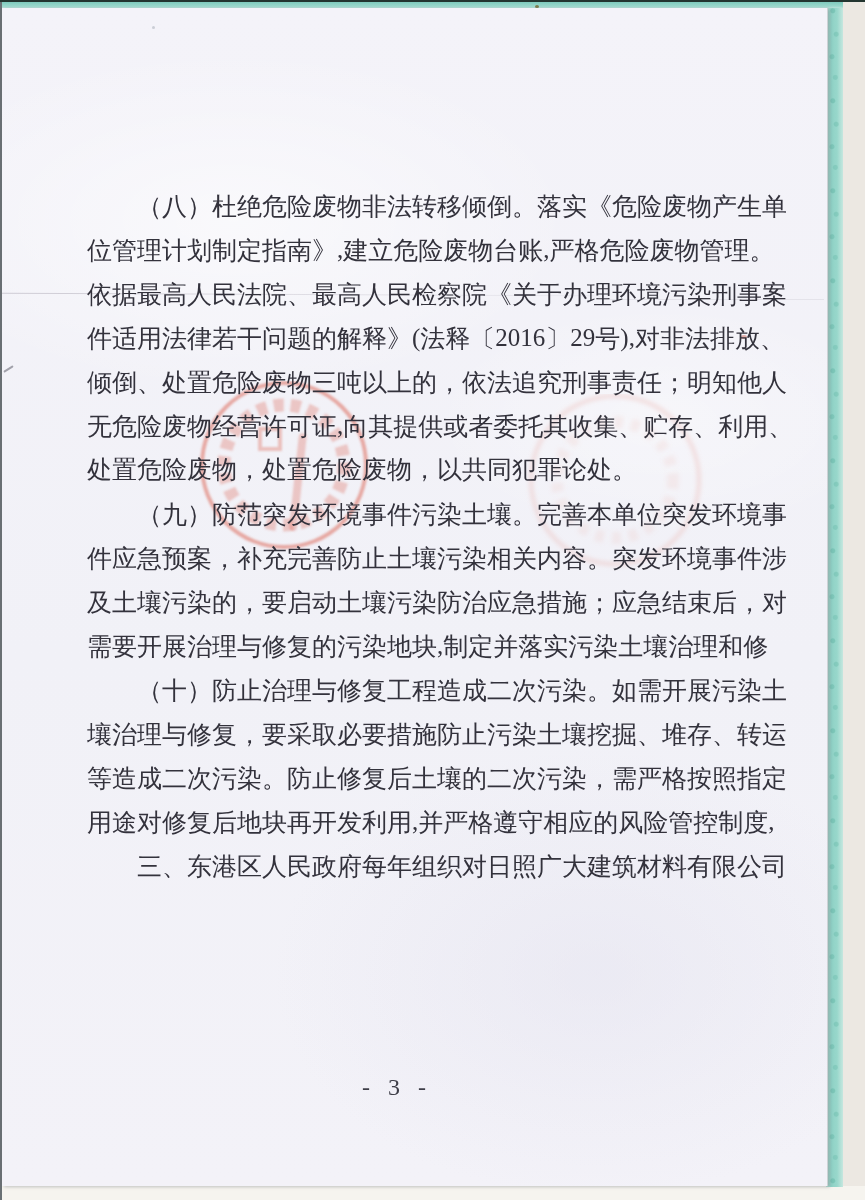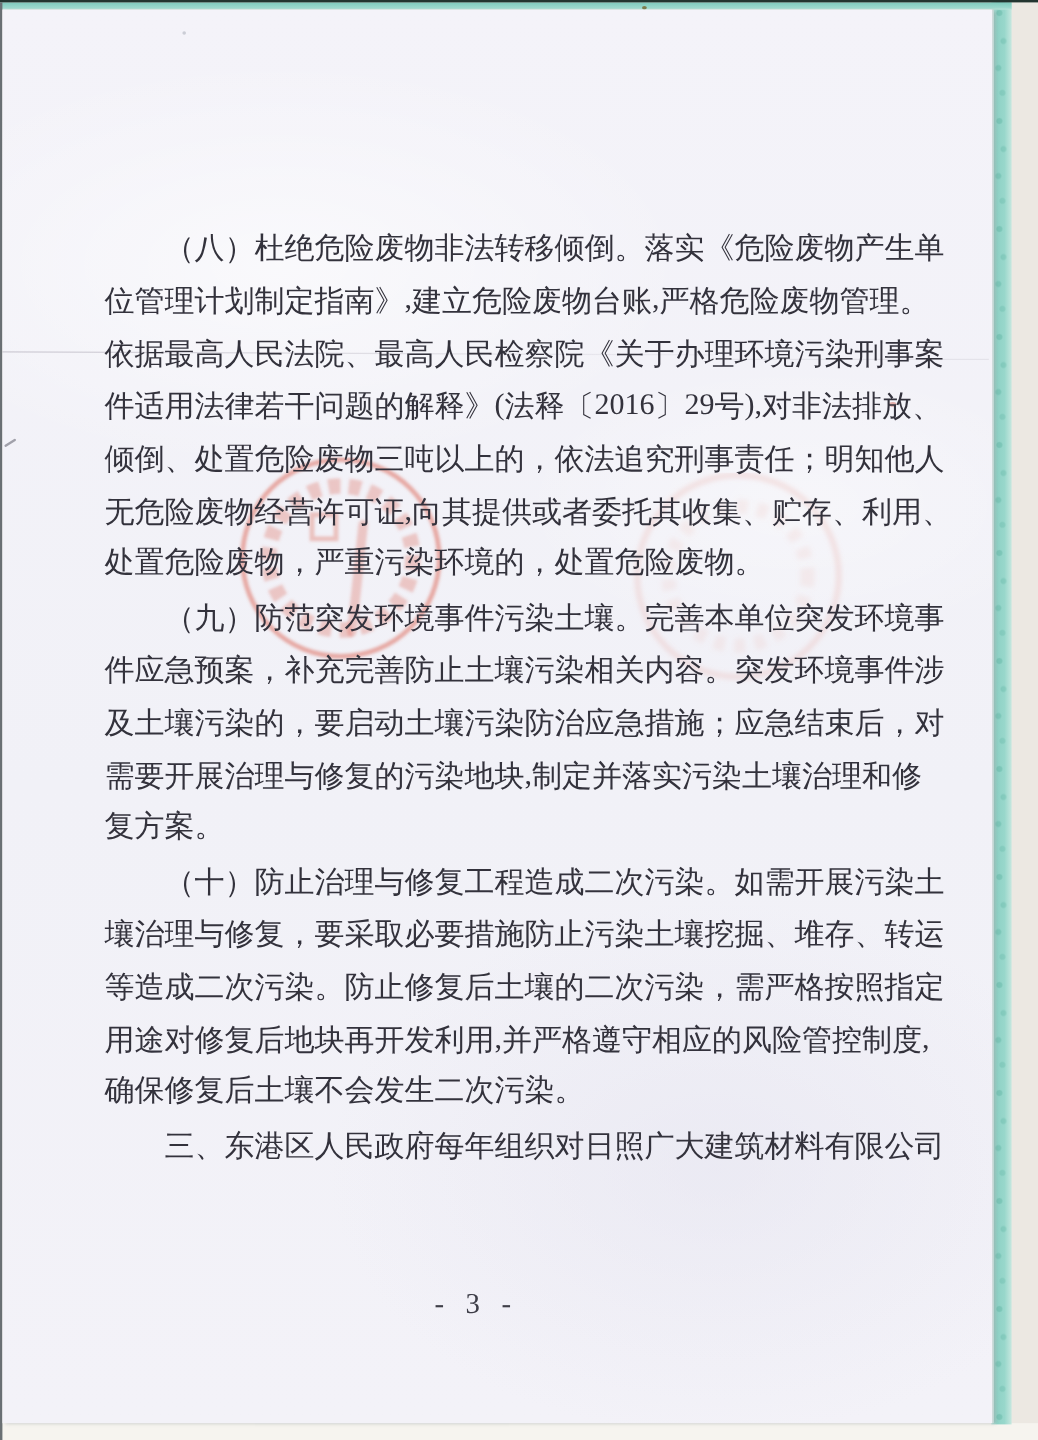--- a/index.html
+++ b/index.html
@@ -310,21 +310,21 @@
           <span>收</span>
           <span>集</span>
           <span>、</span>
           <span>贮</span>
           <span>存</span>
           <span>、</span>
           <span>利</span>
           <span>用</span>
           <span>、</span>
         </div>
-        <div class="line last">处置危险废物，严重污染环境的，处置危险废物。</div>
+        <div class="line last">处置危险废物，处置危险废物，以共同犯罪论处。</div>
         <div class="line">
           <span class="ind"></span>
           <span>（</span>
           <span>九</span>
           <span>）</span>
           <span>防</span>
           <span>范</span>
           <span>突</span>
           <span>发</span>
           <span>环</span>
@@ -430,21 +430,20 @@
           <span>实</span>
           <span>污</span>
           <span>染</span>
           <span>土</span>
           <span>壤</span>
           <span>治</span>
           <span>理</span>
           <span>和</span>
           <span>修</span>
         </div>
-        <div class="line last">复方案。</div>
         <div class="line">
           <span class="ind"></span>
           <span>（</span>
           <span>十</span>
           <span>）</span>
           <span>防</span>
           <span>止</span>
           <span>治</span>
           <span>理</span>
           <span>与</span>
@@ -551,21 +550,20 @@
           <span>应</span>
           <span>的</span>
           <span>风</span>
           <span>险</span>
           <span>管</span>
           <span>控</span>
           <span>制</span>
           <span>度</span>
           <span>,</span>
         </div>
-        <div class="line last">确保修复后土壤不会发生二次污染。</div>
         <div class="line">
           <span class="ind"></span>
           <span>三</span>
           <span>、</span>
           <span>东</span>
           <span>港</span>
           <span>区</span>
           <span>人</span>
           <span>民</span>
           <span>政</span>

